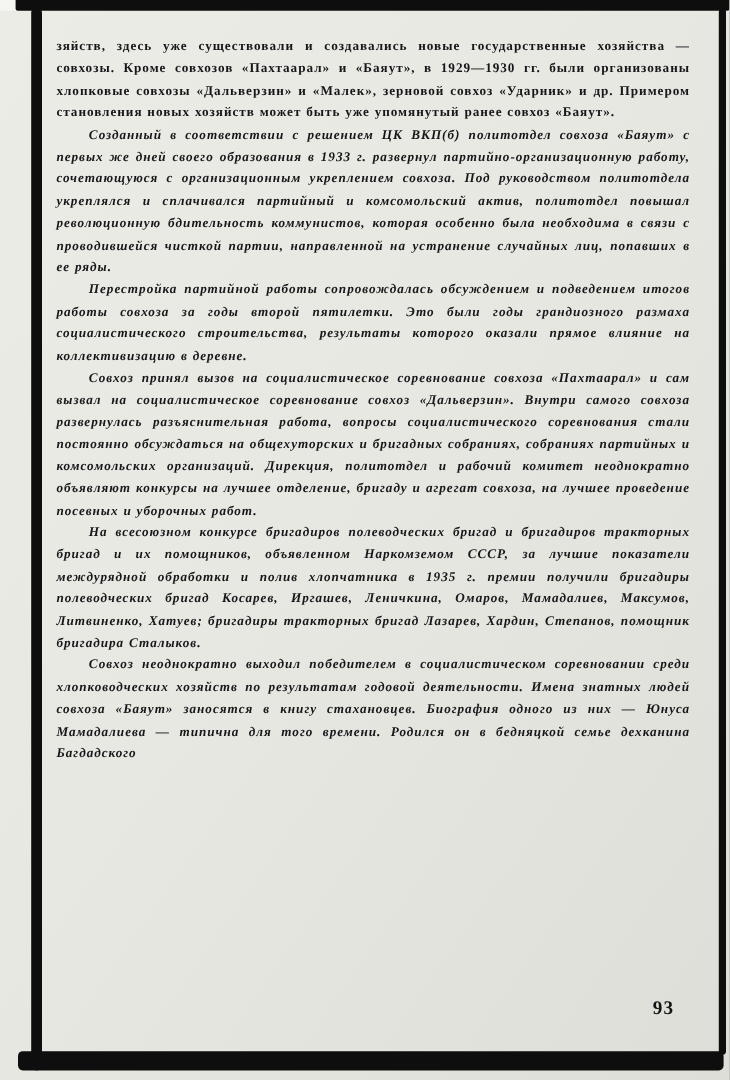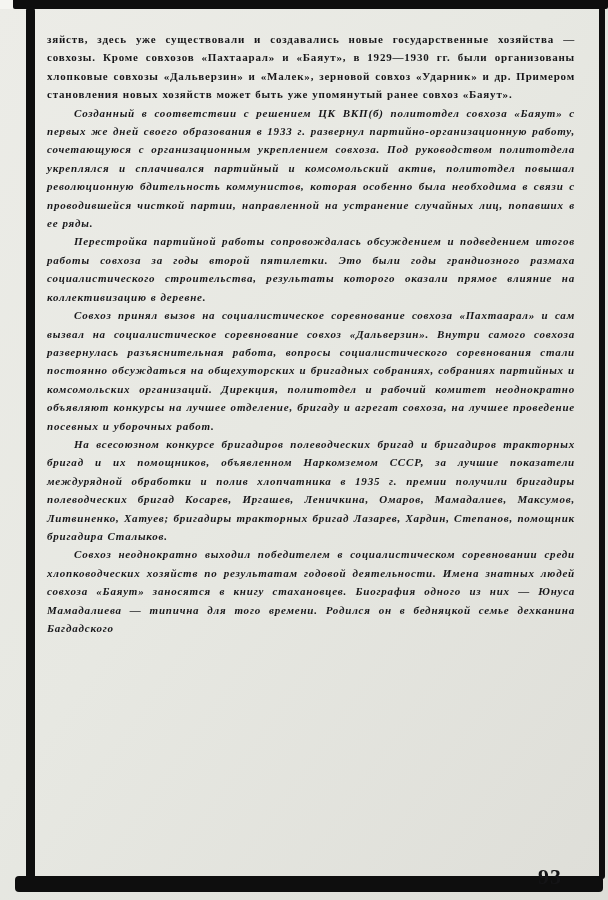--- a/index.html
+++ b/index.html
@@ -60,23 +60,23 @@
     margin: 0;
     padding: 0;
   }
   .text-block p.indent {
     text-indent: 27px;
     font-style: italic;
   }
   .page-number {
     position: absolute;
     right: 46px;
-    top: 864px;
+    top: 832px;
     color: #141416;
-    font-size: 22px;
+    font-size: 16px;
     font-weight: 700;
     letter-spacing: 1px;
   }
 </style>
 </head>
 <body>
 
 <div class="scan-page" lang="ru">
   <div class="corner-light"></div>
   <div class="edge edge-top"></div>

